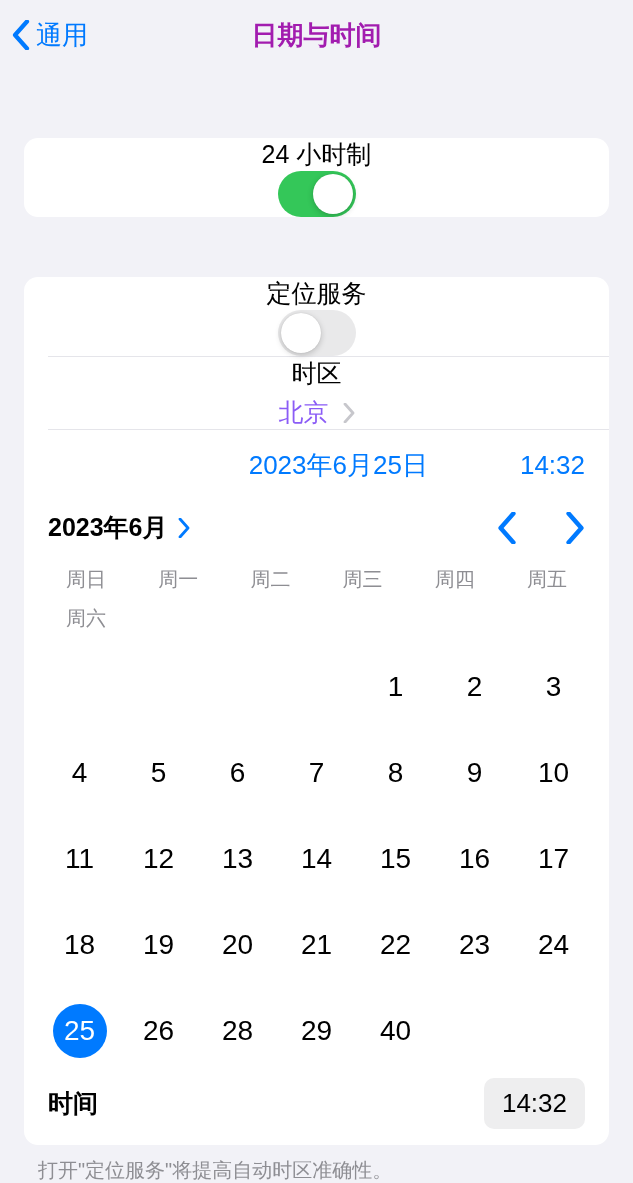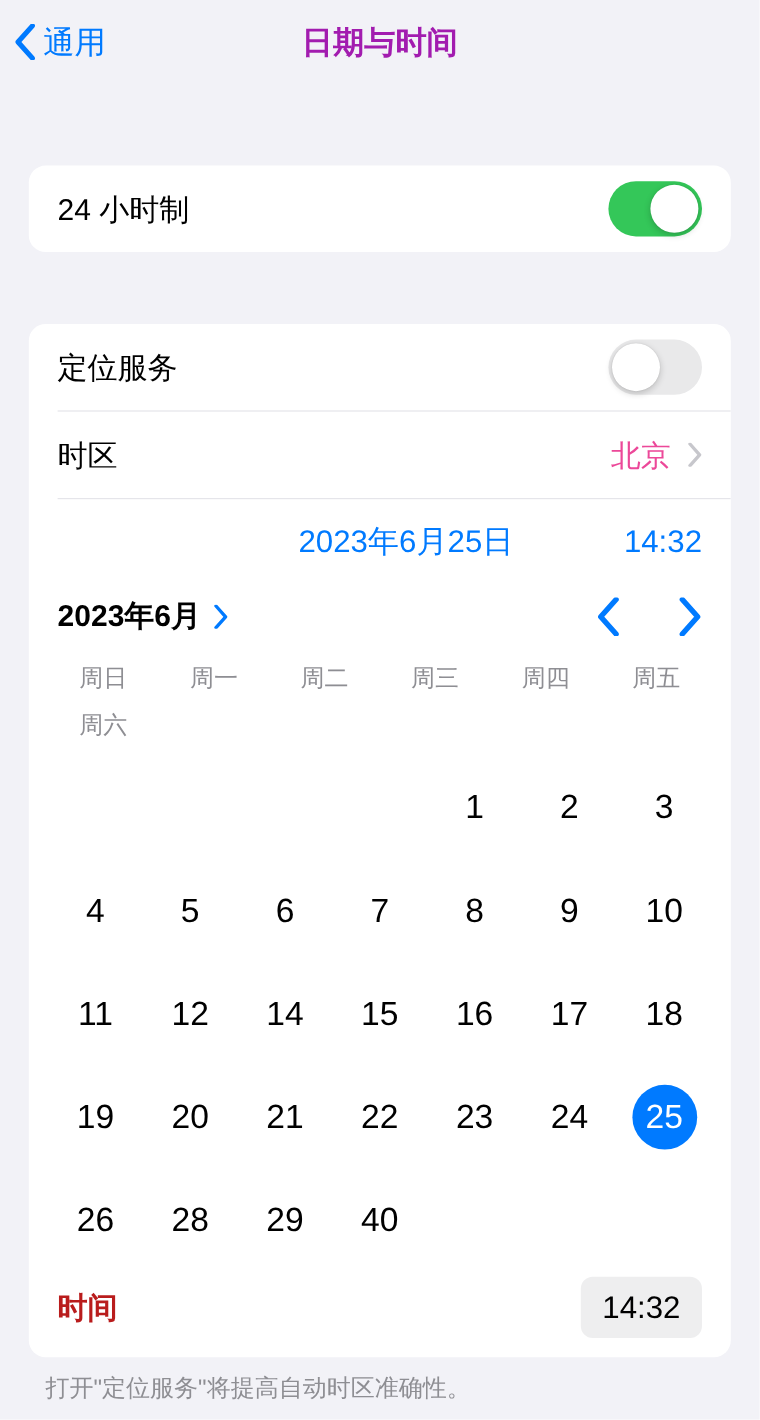--- a/index.html
+++ b/index.html
@@ -44,28 +44,29 @@
       overflow: hidden;
     }
     .section-1 { margin-top: 68px; }
     .section-2 { margin-top: 60px; }
     .row {
       display: flex;
       align-items: center;
       justify-content: space-between;
       padding: 0 24px;
       min-height: 72px;
+      flex-direction: column;
     }
     .row-label {
       font-size: 25px;
       color: #000;
     }
     .row-value {
       font-size: 25px;
-      color: #ec4899;
+      color: #8b5cf6;
       display: flex;
       align-items: center;
     }
     .divider {
       height: 1px;
       background: #e5e5ea;
       margin-left: 24px;
     }
     
     .toggle {
@@ -158,21 +159,21 @@
     
     .time-row {
       display: flex;
       align-items: center;
       justify-content: space-between;
       padding: 8px 6px 4px 6px;
     }
     .time-label {
       font-size: 25px;
       font-weight: 600;
-      color: #b91c1c;
+      color: #000000;
     }
     .time-value {
       background: #eeeeef;
       border-radius: 10px;
       padding: 10px 18px;
       font-size: 26px;
       color: #000;
     }
     .footnote {
       font-size: 20px;
@@ -289,20 +290,23 @@
         <div class="day">
           <div class="num">10</div>
         </div>
         <div class="day">
           <div class="num">11</div>
         </div>
         <div class="day">
           <div class="num">12</div>
         </div>
         <div class="day">
+          <div class="num">13</div>
+        </div>
+        <div class="day">
           <div class="num">14</div>
         </div>
         <div class="day">
           <div class="num">15</div>
         </div>
         <div class="day">
           <div class="num">16</div>
         </div>
         <div class="day">
           <div class="num">17</div>

